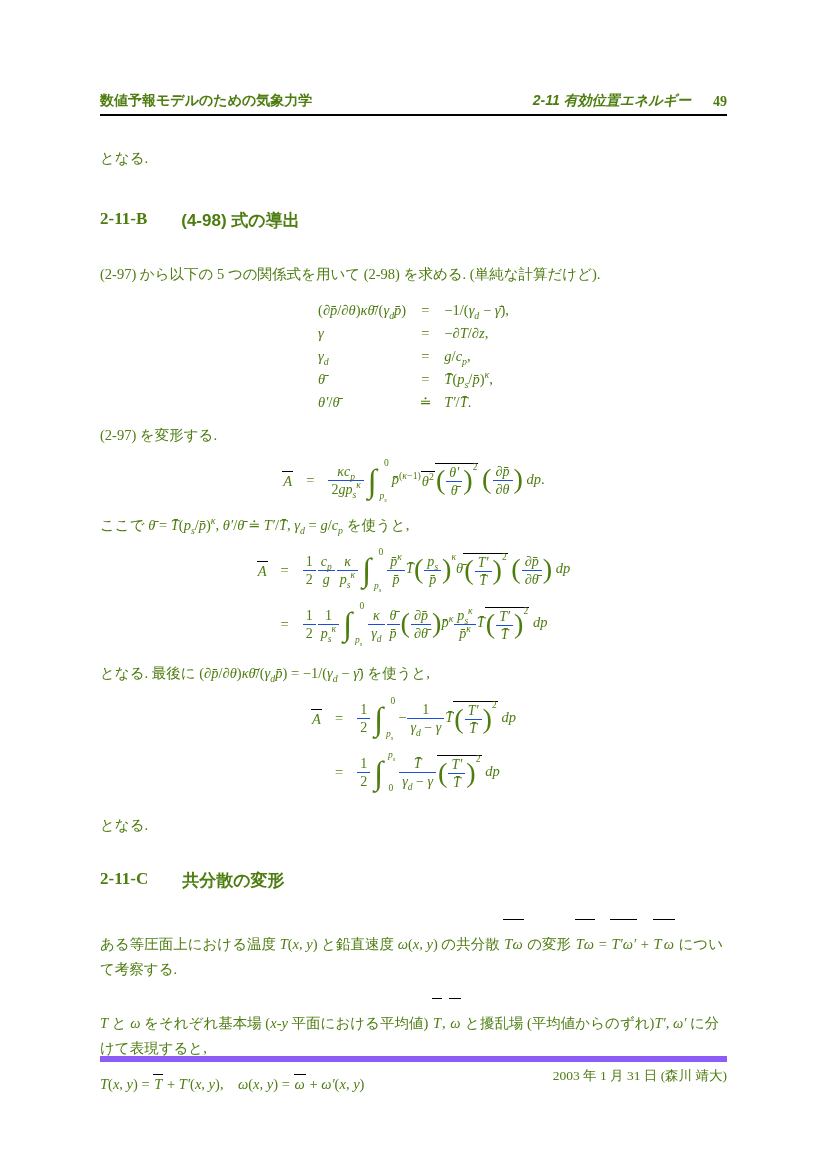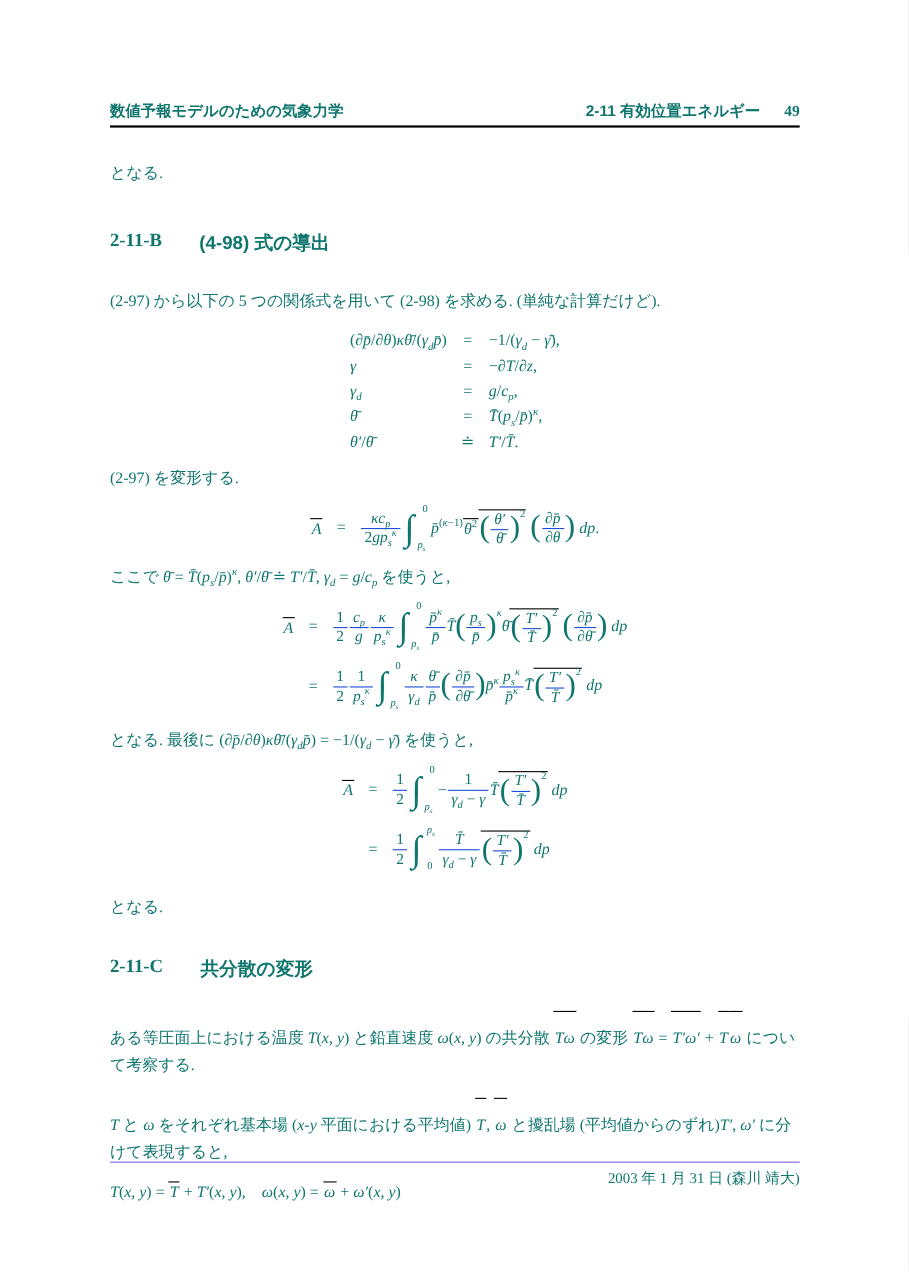--- a/index.html
+++ b/index.html
@@ -3,35 +3,35 @@
 <meta charset="utf-8">
 <style>
   html,body{margin:0;padding:0;background:#e8e8e8;}
   .page{
     position:relative;
     width:826px;height:1169px;
     background:#ffffff;
     box-sizing:border-box;
     padding:0 99px 0 100px;
     overflow:hidden;
-    color:#0f766e;
+    color:#4d7c0f;
     font-family:"Liberation Serif","DejaVu Serif",serif;
     font-size:14.5px;
   }
   
   .header{
     padding-top:92px;
     display:flex;justify-content:space-between;align-items:flex-end;
     border-bottom:2px solid #000;
     padding-bottom:4px;
     font-weight:bold;font-size:14px;
   }
   .hd-left{font-family:"Liberation Sans","DejaVu Sans",sans-serif;}
   .hd-right{display:flex;align-items:flex-end;}
-  .hd-sec{font-family:"Liberation Sans","DejaVu Sans",sans-serif;}
+  .hd-sec{font-family:"Liberation Sans","DejaVu Sans",sans-serif;font-style:italic;}
   .hd-page{font-family:"Liberation Serif","DejaVu Serif",serif;margin-left:22px;}
   
   .para{margin:0;line-height:1.35;}
   .p-tonaru1{margin-top:33px;}
   .p-intro{margin-top:33px;}
   .p-transform{margin-top:12px;}
   .p-kokode{margin-top:8px;}
   .p-saigo{margin-top:13px;}
   .p-tonaru2{margin-top:16px;}
   .p-c1{margin-top:27px;line-height:1.72;}
@@ -72,21 +72,21 @@
   
   .ig{display:inline-block;position:relative;margin:0 2px 0 3px;padding-right:13px;vertical-align:middle;}
   .ig .isym{font-size:33px;line-height:40px;font-style:normal;}
   .ig .iu{position:absolute;top:-2px;right:1px;font-size:9.5px;line-height:1;}
   .ig .idn{position:absolute;bottom:-1px;right:3px;font-size:9.5px;line-height:1;}
   
   .eqcenter{margin-top:13px;}
   
   .footer{
     position:absolute;left:100px;right:99px;top:1056px;
-    border-top:1px solid #8b5cf6;
+    border-top:6px solid #8b5cf6;
     padding-top:5px;
     text-align:right;font-size:13.5px;
   }
 </style>
 </head>
 <body>
 
 <div class="page">
 
   <div class="header">

